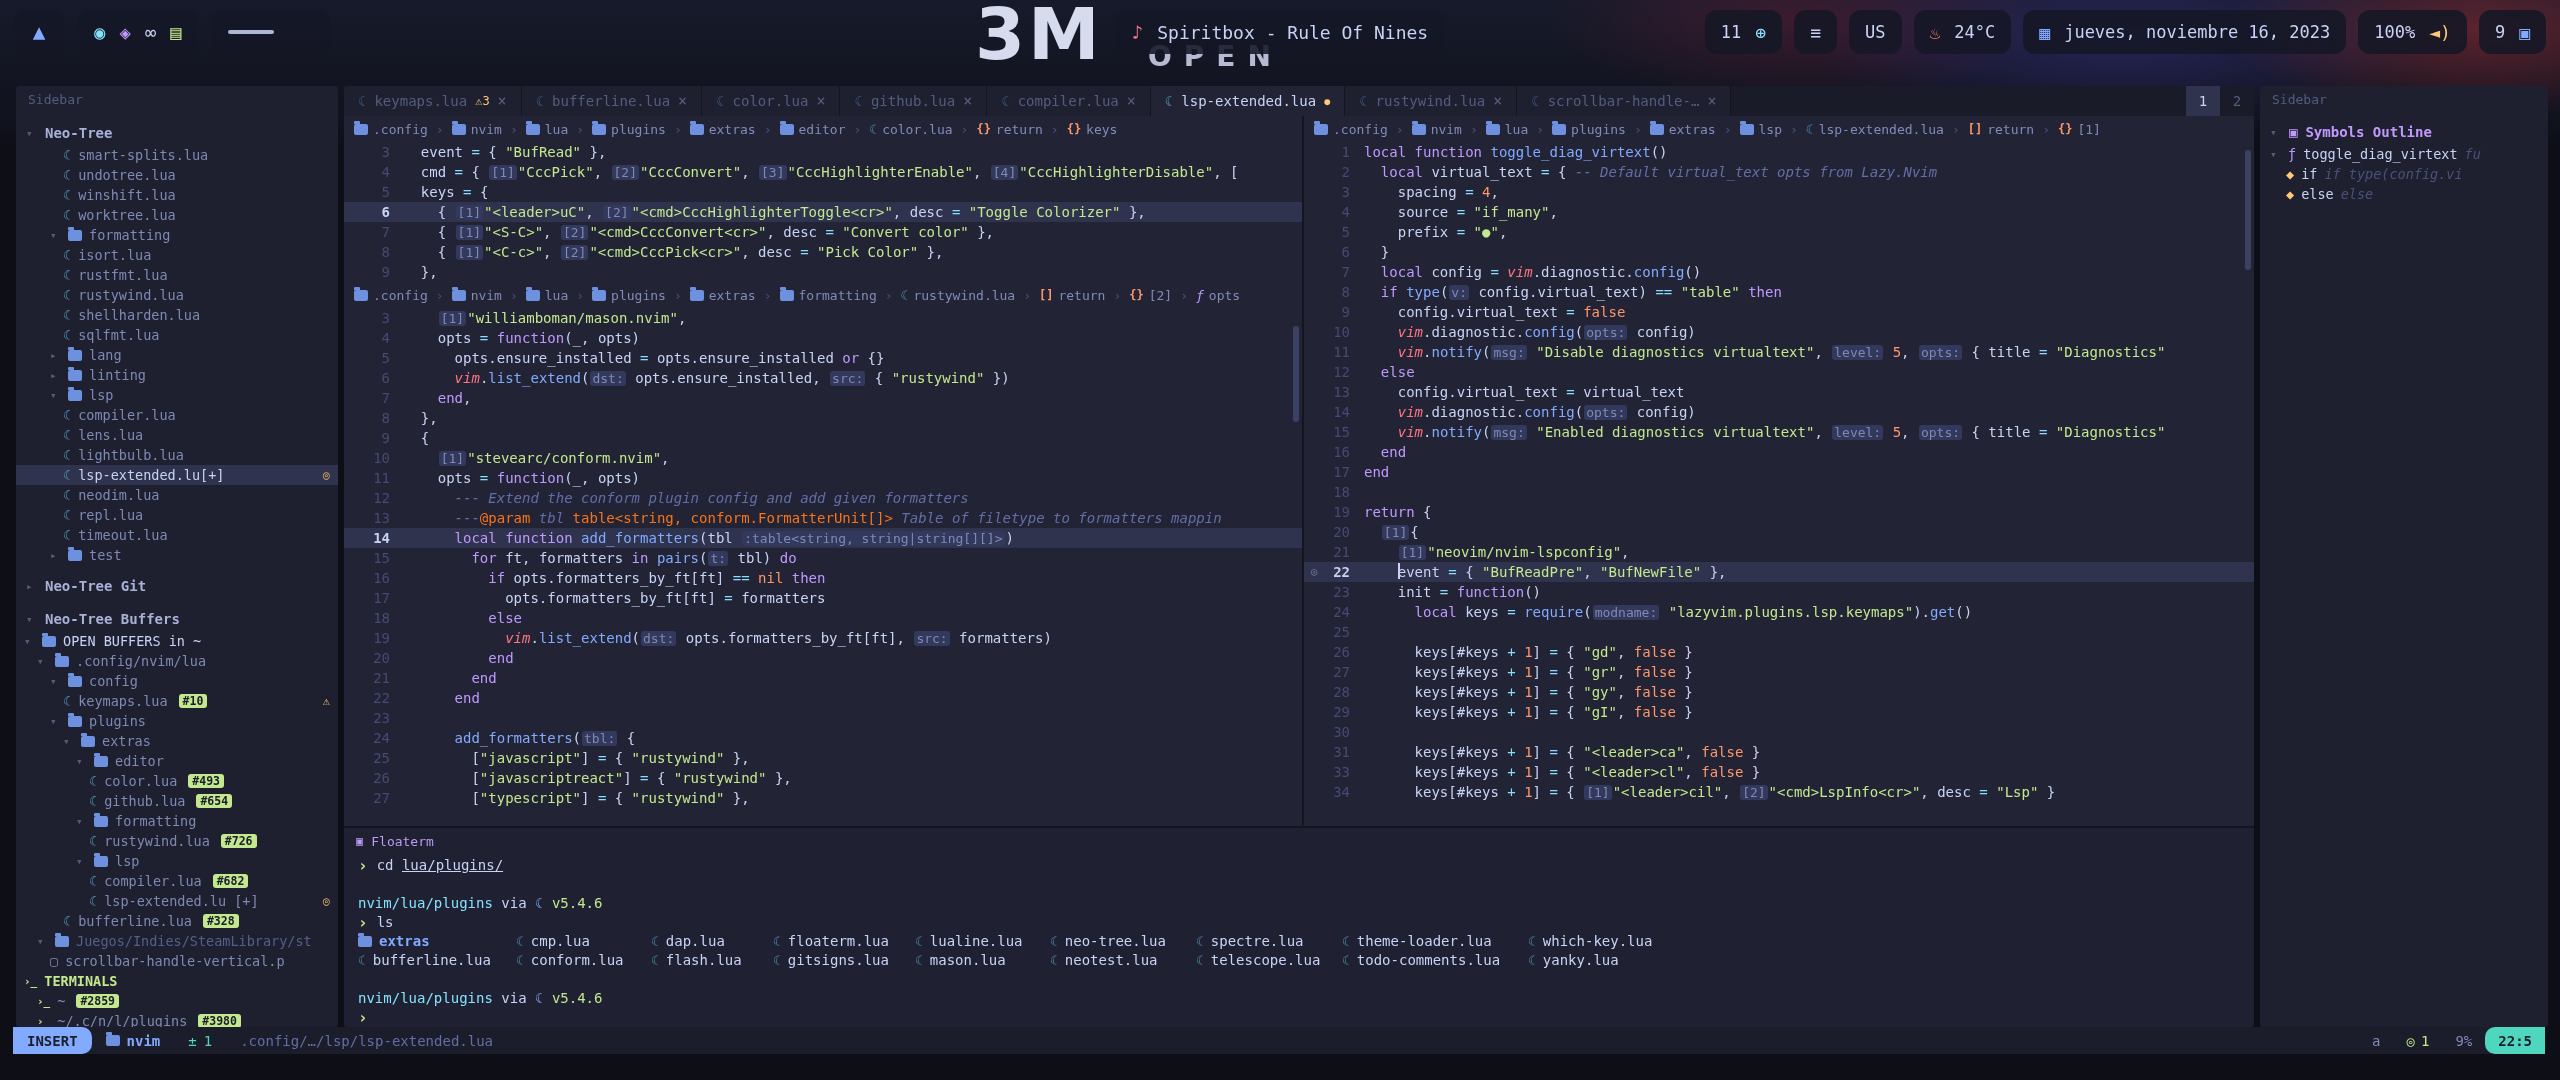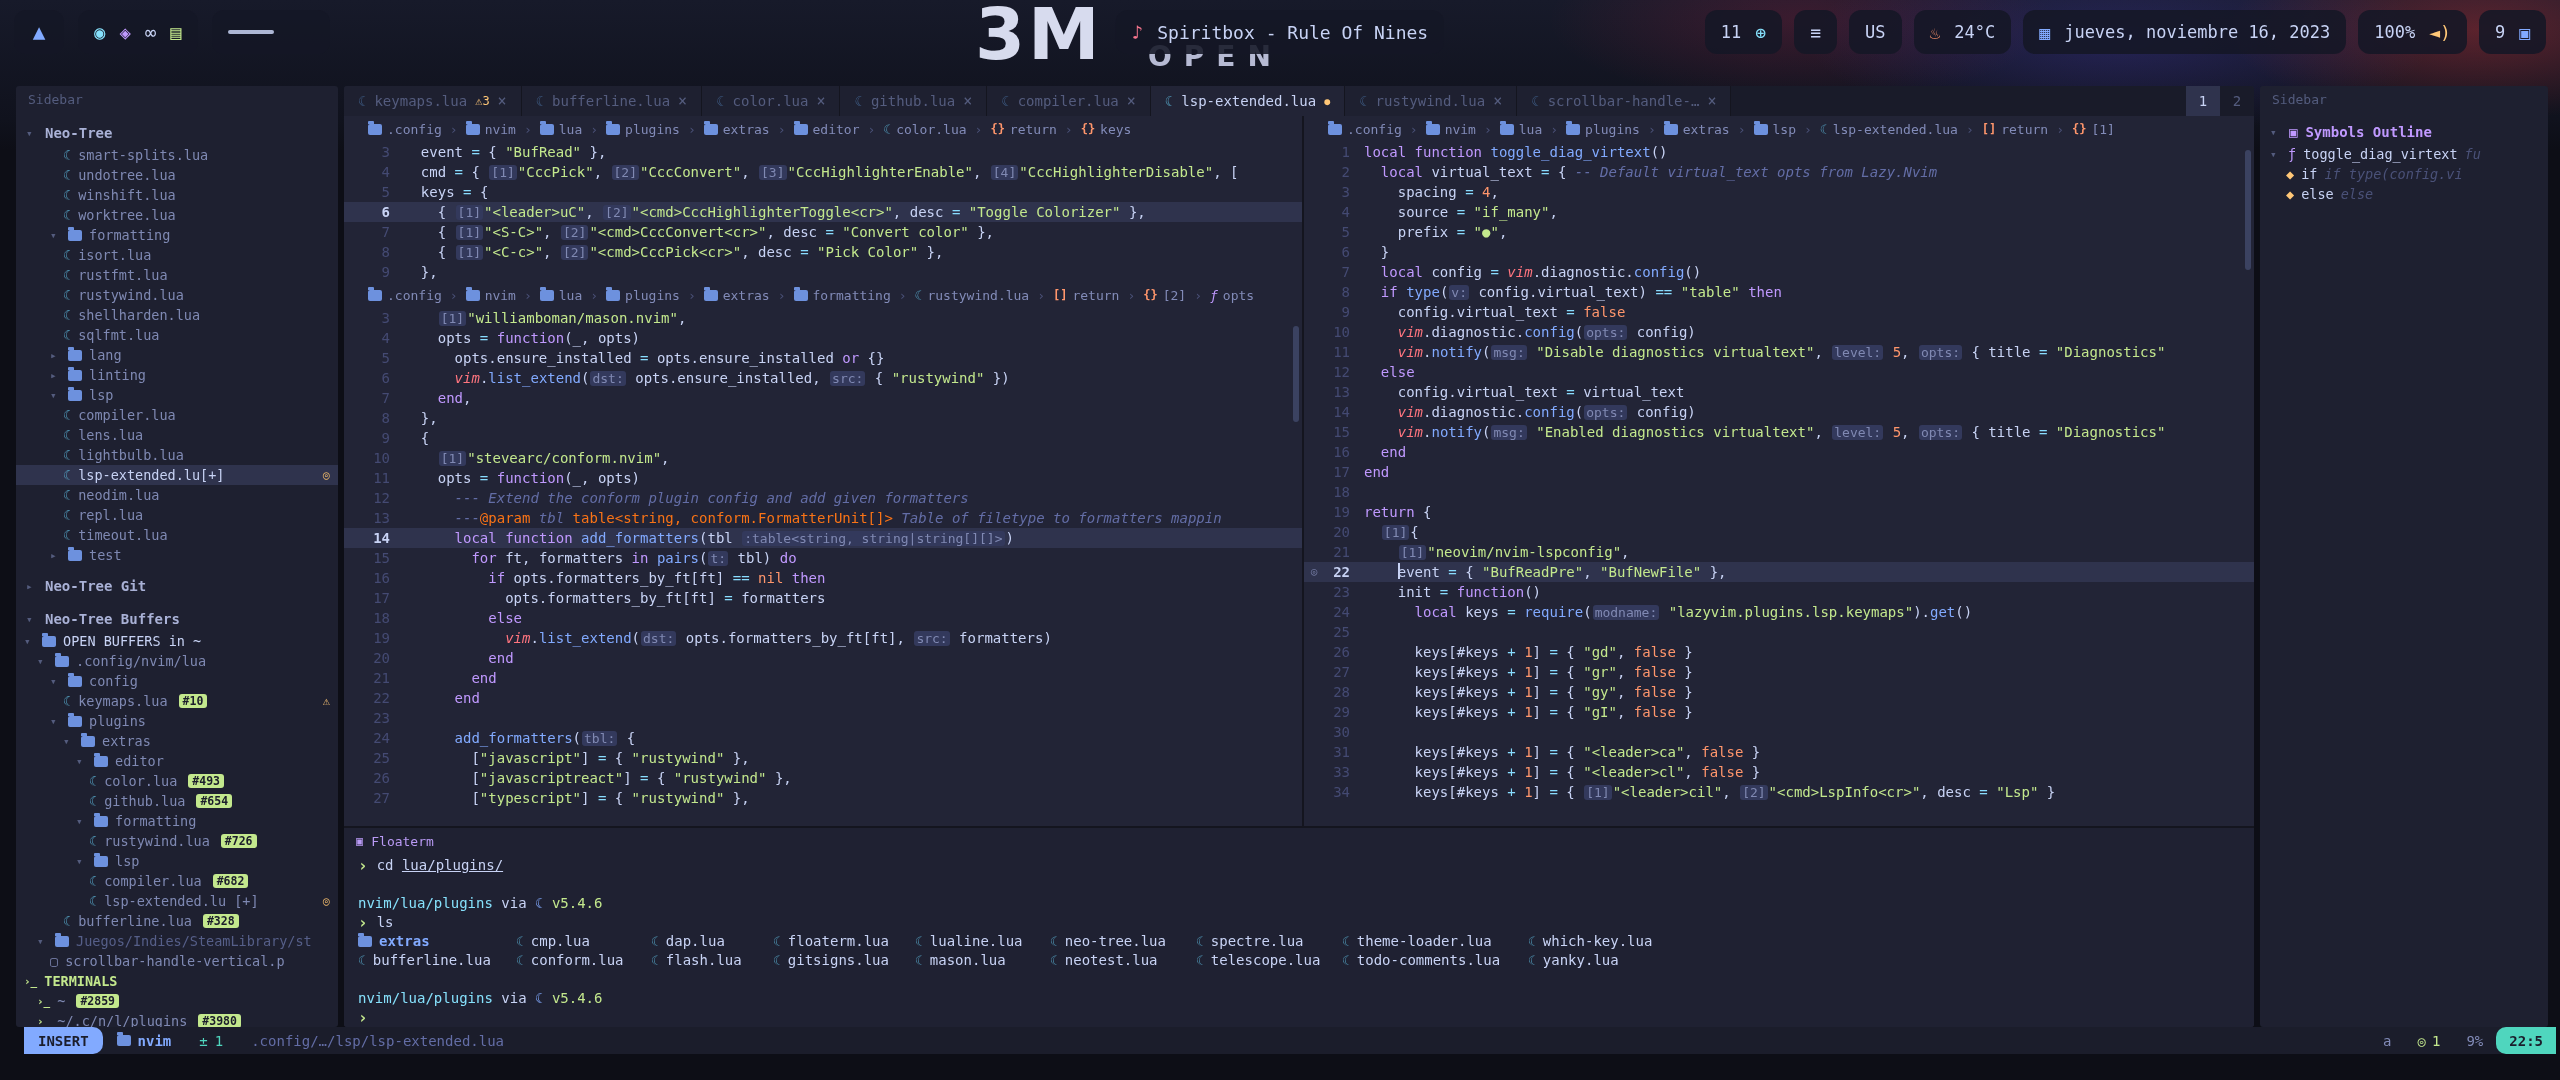--- a/index.html
+++ b/index.html
@@ -67,21 +67,21 @@
 .tabpage.active{background:#2f334d;color:#c8d3f5}
 
 
 .ed-cols{display:flex;height:710px;flex:0 0 auto}
 .ed-col{position:relative}
 .ed-col.left{width:958px;display:flex;flex-direction:column}
 .vsep{width:2px;background:#14151f}
 .ed-col.right{flex:1;display:flex;flex-direction:column}
 .pane{display:flex;flex-direction:column}
 .pane.grow{flex:1}
-.winbar{height:26px;display:flex;align-items:center;padding:0 24px;font-size:13px;color:#828bb8;gap:6px;white-space:nowrap;overflow:hidden;flex:0 0 auto}
+.winbar{height:26px;display:flex;align-items:center;padding:0 10px;font-size:13px;color:#828bb8;gap:6px;white-space:nowrap;overflow:hidden;flex:0 0 auto}
 .bc-sep{color:#4a5178;margin:0 2px}
 .bc-item{display:flex;align-items:center;gap:5px}
 .code{position:relative;overflow:hidden;font-size:14px}
 #pane-color .code{height:140px}
 .cline{display:flex;height:20px;line-height:20px;white-space:pre}
 .cline.cur{background:#2f334d}
 .sign{flex:0 0 20px;text-align:center;color:#737aa2;font-size:11px}
 .lnum{flex:0 0 40px;text-align:right;padding-right:14px;color:#444a73}
 .cline.cur .lnum{color:#c8d3f5;font-weight:bold}
 .ltext{flex:1;overflow:hidden}
@@ -114,21 +114,21 @@
 .ls-item:nth-child(7){width:146px}.ls-item:nth-child(8){width:186px}
 .ls-dirname{color:#82aaff;font-weight:bold}
 
 
 .ol-header{height:24px;display:flex;align-items:center;gap:8px;padding:0 10px;color:#c099ff;font-weight:bold;font-size:14px;margin-top:8px}
 .ol-item{height:20px;display:flex;align-items:center;gap:7px;font-size:13.5px;white-space:nowrap;overflow:hidden}
 .ol-label{color:#c8d3f5}
 .ol-prev{color:#4a5178;font-style:italic;overflow:hidden}
 
 
-.statusline{position:absolute;left:24px;top:1027px;width:2532px;height:27px;background:#1b1d2b;display:flex;align-items:center;font-size:14px;color:#828bb8;overflow:hidden}
+.statusline{position:absolute;left:13px;top:1027px;width:2532px;height:27px;background:#1b1d2b;display:flex;align-items:center;font-size:14px;color:#828bb8;overflow:hidden}
 .sl-mode{background:#82aaff;color:#1b1d2b;font-weight:bold;padding:0 14px;height:100%;display:flex;align-items:center;border-radius:0 10px 10px 0}
 .sl-seg{display:flex;align-items:center;gap:7px;padding:0 14px;height:100%}
 .sl-cwd{color:#82aaff;font-weight:bold}
 .sl-git{color:#4fd6be}
 .sl-path{color:#636da6}
 .sl-right{margin-left:auto;display:flex;align-items:center;height:100%}
 .sl-rseg{display:flex;align-items:center;gap:6px;padding:0 13px;height:100%}
 .sl-block{background:#4fd6be;color:#1b1d2b;font-weight:bold;border-radius:10px 0 0 10px}
 </style>
 </head>

